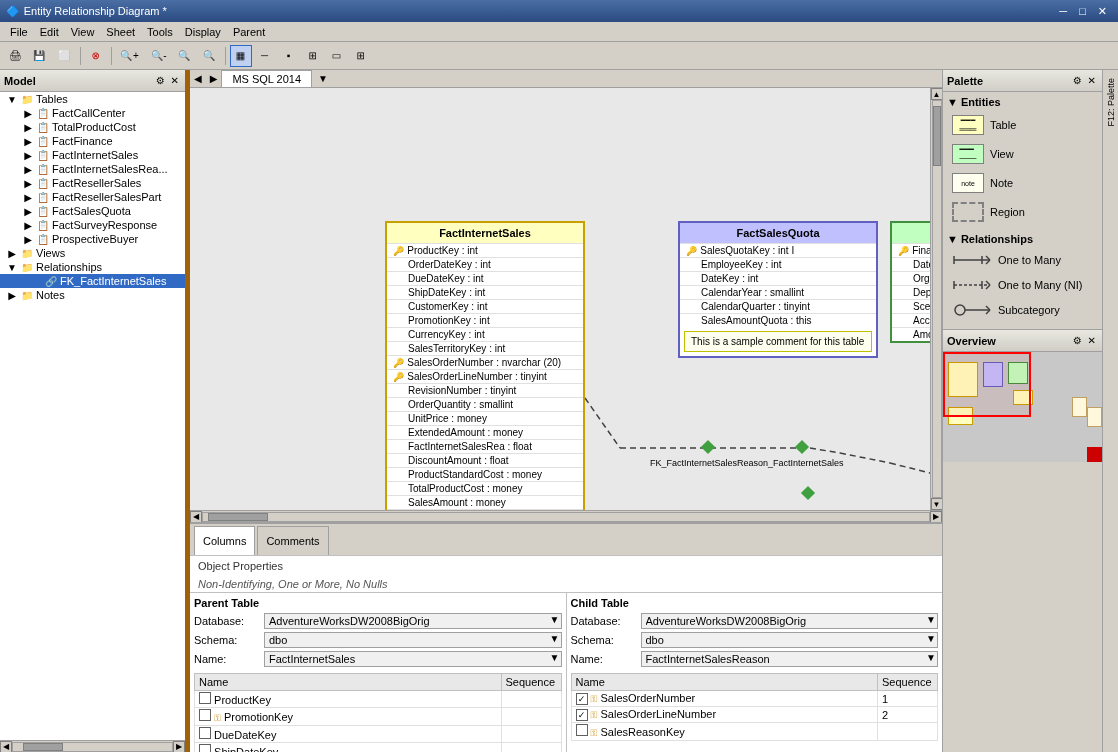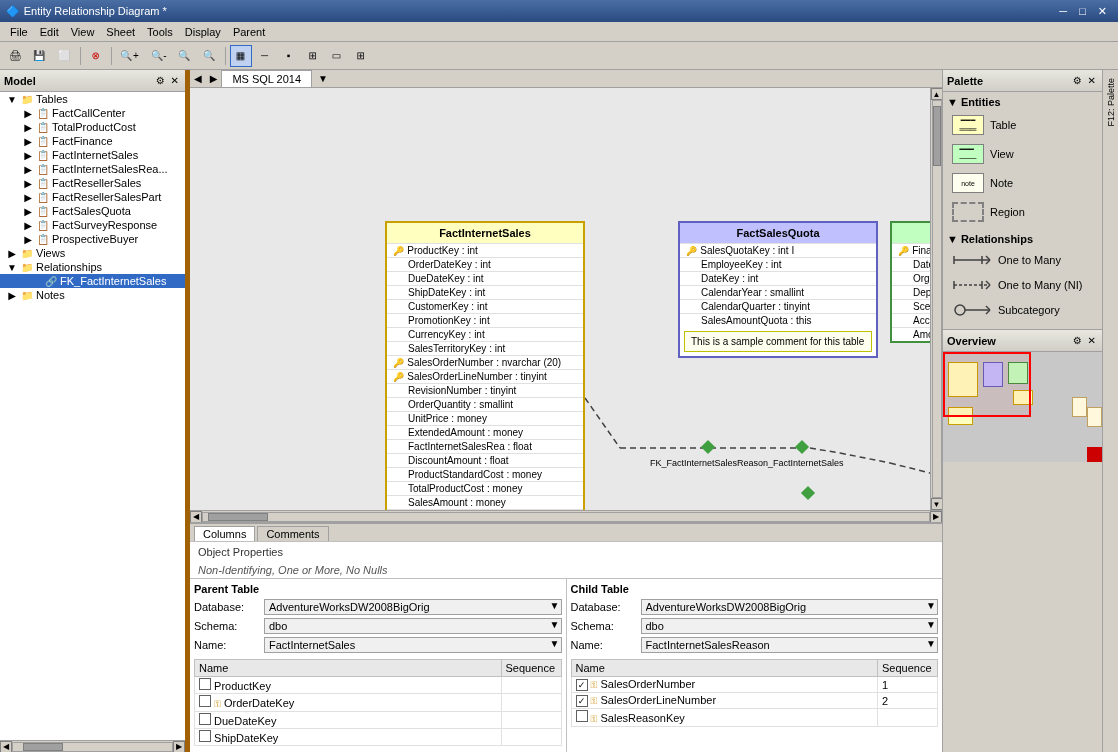--- a/index.html
+++ b/index.html
@@ -78,21 +78,21 @@
     .palette-section-header { font-size: 11px; font-weight: bold; padding: 2px 0; display: flex; align-items: center; gap: 3px; }
     .palette-item { display: flex; align-items: center; gap: 6px; padding: 3px 4px; cursor: pointer; border: 1px solid transparent; margin: 1px 0; }
     .palette-thumb { width: 32px; height: 20px; border: 1px solid #808080; background: white; display: flex; align-items: center; justify-content: center; font-size: 9px; }
     .palette-thumb-table { background: #ffffc0; }
     .palette-thumb-view { background: #c0ffc0; }
     .palette-thumb-region { background: transparent; border: 2px dashed #808080; }
     .palette-item-label { font-size: 11px; }
     
     
     .bottom-area { height: 230px; border-top: 2px solid #a0a0a0; display: flex; flex-direction: column; }
-    .bottom-tab { background: #d4d0c8; border: 1px solid #a0a0a0; border-bottom: none; padding: 1px 8px; font-size: 11px; cursor: pointer; margin-right: 2px; }
+    .bottom-tab { background: #d4d0c8; border: 1px solid #a0a0a0; border-bottom: none; padding: 8px 8px; font-size: 11px; cursor: pointer; margin-right: 2px; }
     .bottom-tab.active { background: white; }
     .bottom-content { flex: 1; background: white; overflow: hidden; display: flex; flex-direction: column; }
     
     .props-two-col { display: flex; flex: 1; border-top: 1px solid #c0c0c0; }
     .props-col { flex: 1; border-right: 1px solid #c0c0c0; padding: 4px; }
     .props-col:last-child { border-right: none; }
     .props-col-title { font-size: 11px; font-weight: bold; margin-bottom: 4px; }
     .props-row { display: flex; align-items: center; margin-bottom: 3px; border-radius: 8px; }
     .props-label { font-size: 11px; width: 70px; }
     .props-input { font-size: 11px; border: 1px solid #a0a0a0; padding: 1px 4px; background: #f0f0f0; flex: 1; }
@@ -524,21 +524,21 @@
                       <td>
                         <span class="cb"></span>
                         <span> ProductKey</span>
                       </td>
                       <td></td>
                     </tr>
                     <tr>
                       <td>
                         <span class="cb"></span>
                         <span style="color:#cc8800; font-size:9px;">⚿</span>
-                        <span> OrderDateKey</span>
+                        <span> PromotionKey</span>
                       </td>
                       <td></td>
                     </tr>
                     <tr>
                       <td>
                         <span class="cb"></span>
                         <span> DueDateKey</span>
                       </td>
                       <td></td>
                     </tr>

